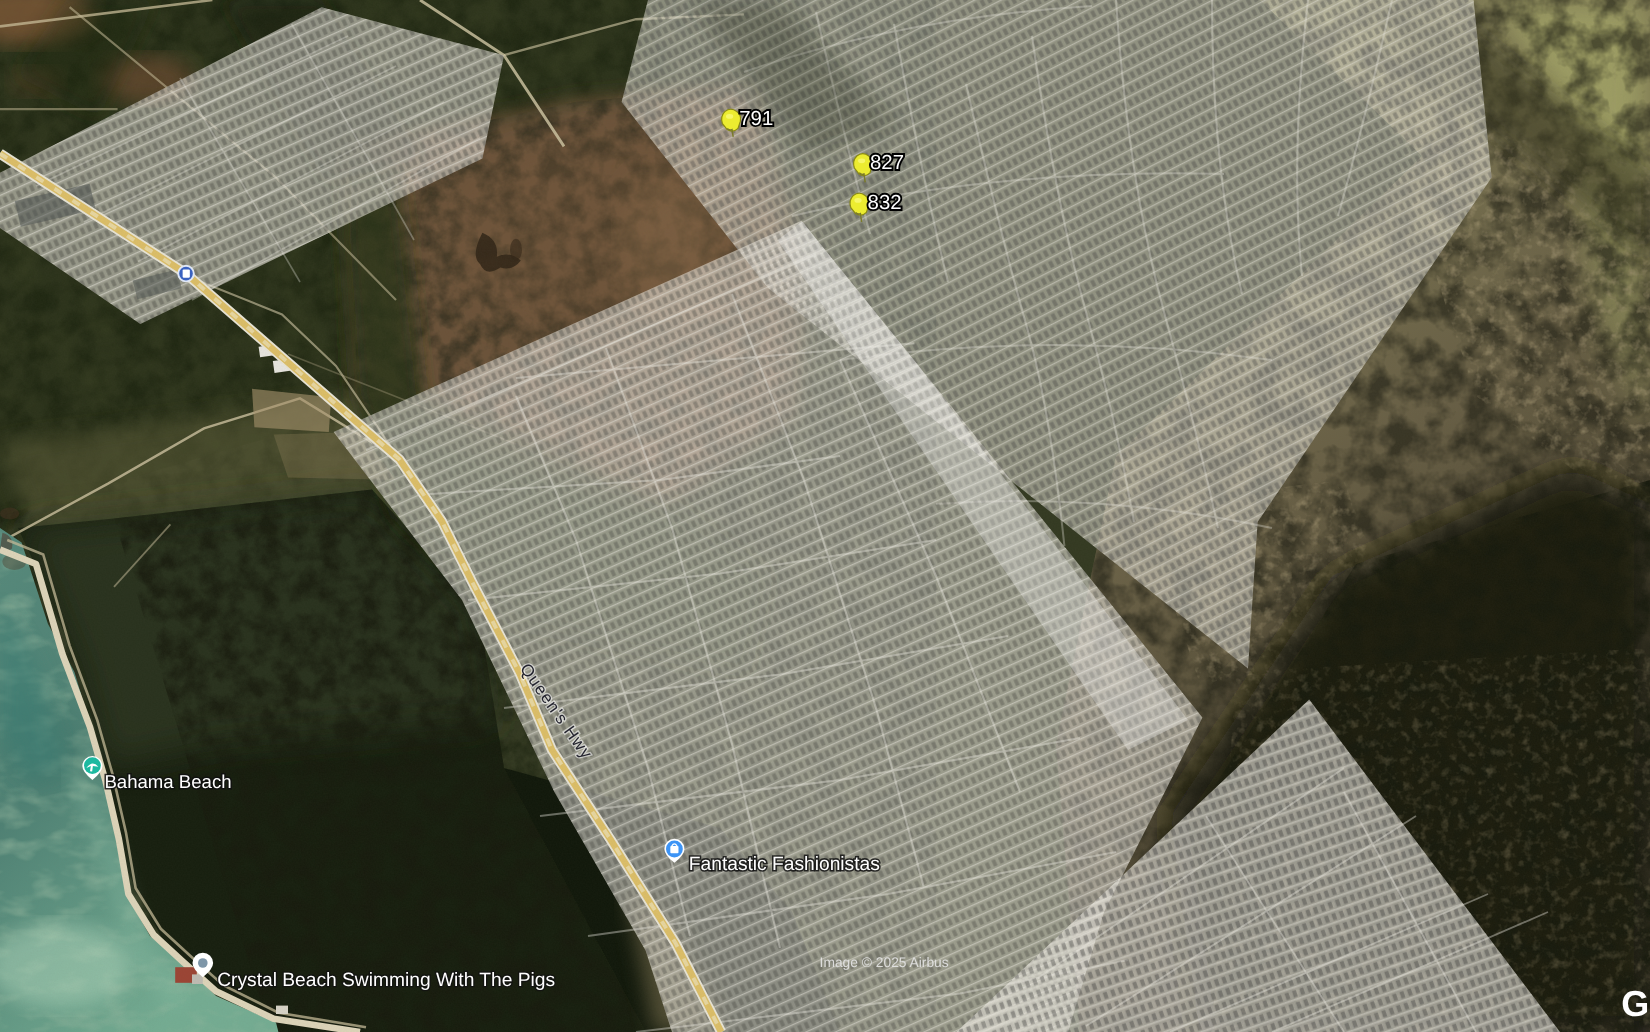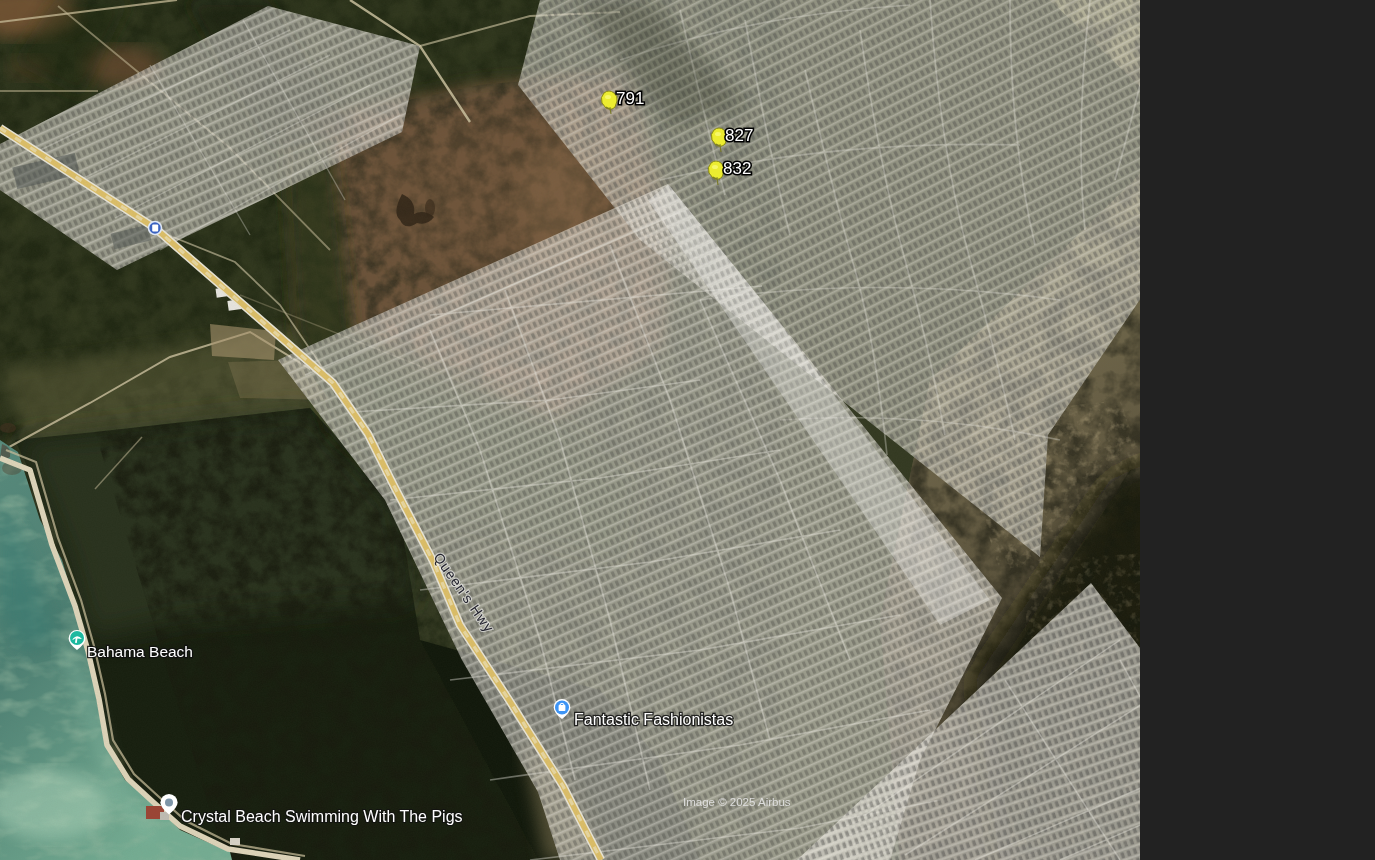--- a/index.html
+++ b/index.html
@@ -1,16 +1,16 @@
 <!DOCTYPE html>
 <html><head>
 <meta charset="utf-8">
 <style>
   html,body{margin:0;padding:0;background:#222;}
-  #stage{position:relative;width:1140px;height:860px;overflow:hidden;font-family:"Liberation Sans",sans-serif;}
+  #stage{position:relative;width:1375px;height:860px;overflow:hidden;font-family:"Liberation Sans",sans-serif;}
   svg{display:block;}
 </style>
 </head>
 <body>
 
 <div id="stage">
 <svg width="1375" height="860" viewBox="0 0 1375 860">
 <defs>
   <filter id="grain" x="0" y="0" width="100%" height="100%" color-interpolation-filters="sRGB">
     <feTurbulence type="fractalNoise" baseFrequency="0.8" numOctaves="2" seed="3" result="t"></feTurbulence>

